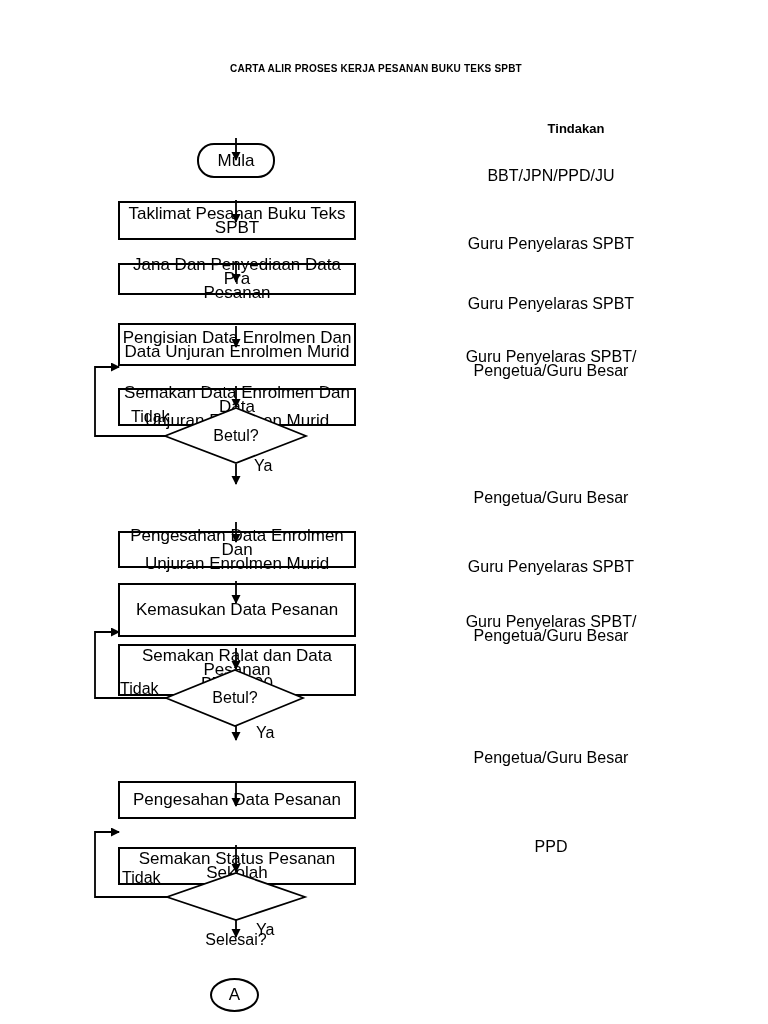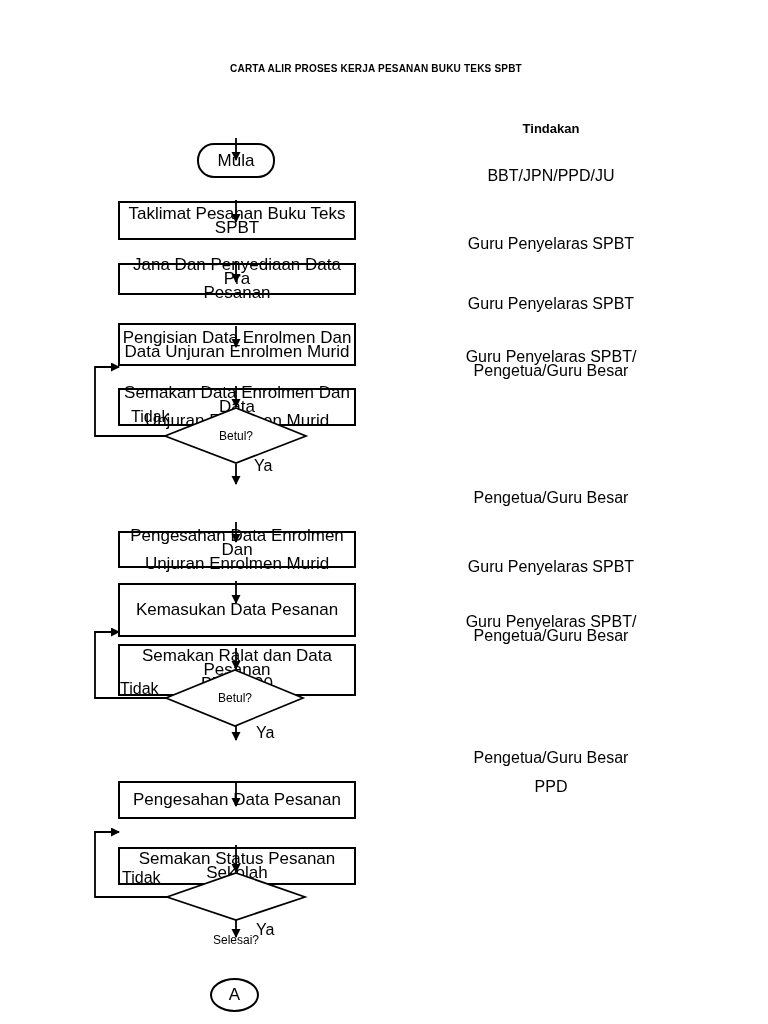--- a/index.html
+++ b/index.html
@@ -8,34 +8,34 @@
     background:#ffffff;
     font-family:"Liberation Sans","DejaVu Sans",sans-serif;
     color:#000;
   }
   .abs{position:absolute;}
   .title{
     left:0;top:63px;width:752px;text-align:center;
     font-size:10px;font-weight:bold;letter-spacing:.2px;z-index:3;
   }
   .col-header{
-    left:441px;top:121px;width:220px;text-align:center;
+    left:466px;top:121px;width:220px;text-align:center;
     font-size:13px;font-weight:bold;z-index:3;
   }
   .node{
     box-sizing:border-box;background:#fff;border:2px solid #000;
     display:flex;align-items:center;justify-content:center;
     text-align:center;font-size:17px;line-height:14px;
     white-space:pre-line;z-index:1;margin-top:40px;
   }
   .box{left:118px;width:238px;}
   .stadium{left:197px;top:103px;width:78px;height:35px;border-radius:17px;}
   .circle{left:210px;top:938px;width:49px;height:34px;border-radius:50%;}
   .dlabel{
-    text-align:center;font-size:12px;line-height:16px;z-index:3;
+    text-align:center;font-size:16px;line-height:16px;z-index:3;
     width:120px;height:16px;
   }
   .blabel{font-size:16px;line-height:13px;z-index:3;}
   .action{
     left:441px;width:220px;text-align:center;
     font-size:16px;line-height:14px;white-space:pre-line;z-index:3;
   }
   #connectors{left:0;top:0;z-index:2;pointer-events:none;}
 </style>
 </head>
@@ -108,13 +108,13 @@
 <div class="abs action" style="top:169px;">BBT/JPN/PPD/JU</div>
 <div class="abs action" style="top:237px;">Guru Penyelaras SPBT</div>
 <div class="abs action" style="top:297px;">Guru Penyelaras SPBT</div>
 <div class="abs action" style="top:350px;">Guru Penyelaras SPBT/
 Pengetua/Guru Besar</div>
 <div class="abs action" style="top:491px;">Pengetua/Guru Besar</div>
 <div class="abs action" style="top:560px;">Guru Penyelaras SPBT</div>
 <div class="abs action" style="top:615px;">Guru Penyelaras SPBT/
 Pengetua/Guru Besar</div>
 <div class="abs action" style="top:751px;">Pengetua/Guru Besar</div>
-<div class="abs action" style="top:780px;">PPD</div>
+<div class="abs action" style="top:840px;">PPD</div>
 
 </body></html>

